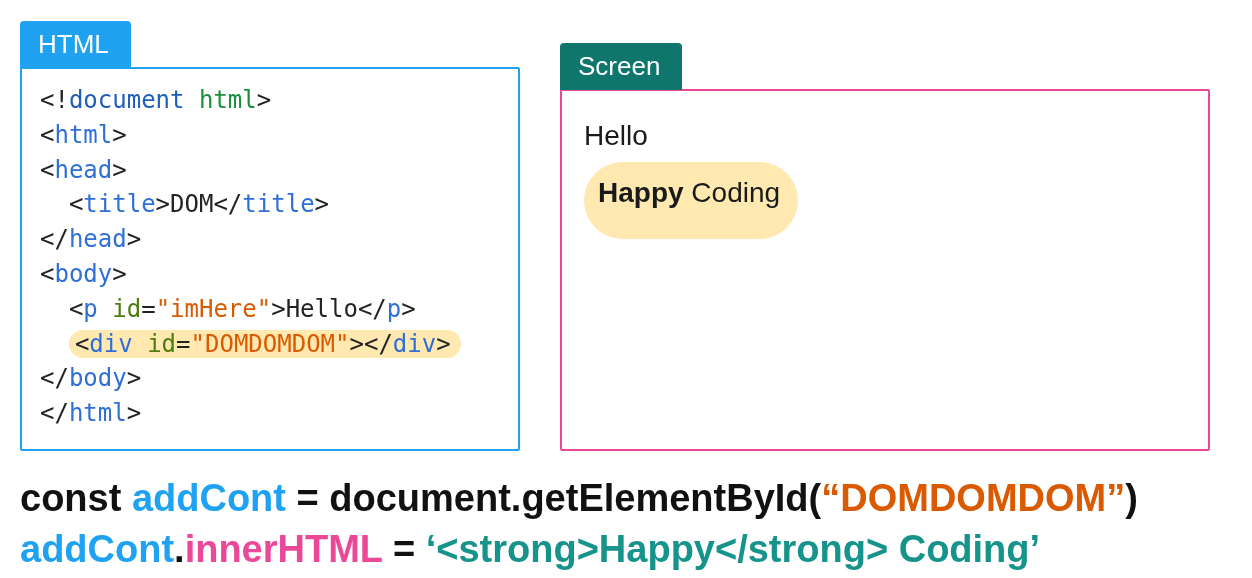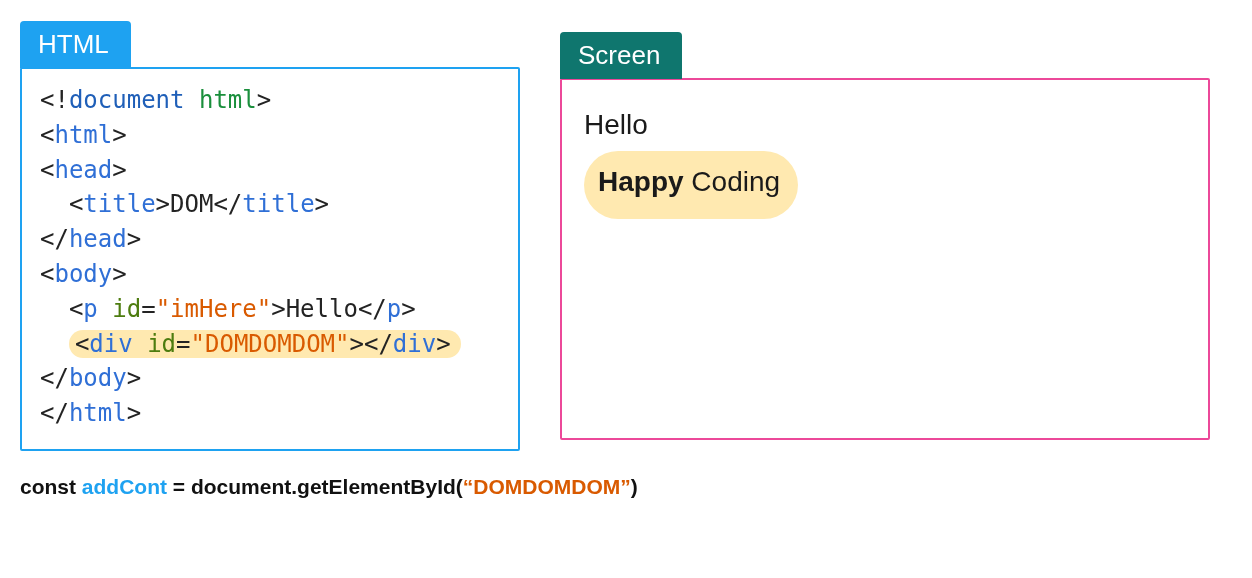--- a/index.html
+++ b/index.html
@@ -6,21 +6,21 @@
   body {
     margin: 0;
     padding: 20px;
     font-family: -apple-system, BlinkMacSystemFont, "Segoe UI", Helvetica, Arial, sans-serif;
     background: #fff;
     width: 1252px;
   }
   .panels {
     display: flex;
     gap: 40px;
-    align-items: center;
+    align-items: flex-end;
   }
   .panel {
     position: relative;
   }
   .tab {
     display: inline-block;
     color: #fff;
     font-size: 26px;
     font-weight: 400;
     padding: 8px 22px 8px 18px;
@@ -68,25 +68,25 @@
   }
   .screen-text {
     font-size: 28px;
     color: #1a1a1a;
     line-height: 1.9;
   }
   .screen-text .bump {
     display: inline-block;
     background: #ffe9b0;
     border-radius: 999px;
-    padding: 4px 18px 11px 14px;
+    padding: 4px 18px 20px 14px;
   }
   .bottom {
     margin-top: 22px;
-    font-size: 21px;
+    font-size: 38px;
     font-weight: 700;
     line-height: 1.35;
   }
   .b-black { color: #111; }
   .b-blue  { color: #1ea2f1; }
   .b-orange{ color: #d95a00; }
   .b-pink  { color: #ec4899; }
   .b-teal  { color: #16938a; }
 </style>
 </head>
@@ -121,13 +121,16 @@
       </div>
     </div>
   </div>
 
 </div>
 
 <div class="bottom">
   <div>
     <span class="b-black">const </span><span class="b-blue">addCont</span><span class="b-black"> = document.getElementById(</span><span class="b-orange">“</span><span class="b-orange">DOMDOMDOM</span><span class="b-orange">”</span><span class="b-black">)</span>
   </div>
+  <div>
+    <span class="b-blue">addCont</span><span class="b-black">.</span><span class="b-pink">innerHTML</span><span class="b-black"> = </span><span class="b-teal">‘&lt;strong&gt;Happy&lt;/strong&gt; Coding’</span>
+  </div>
 </div>
 
 </body></html>

